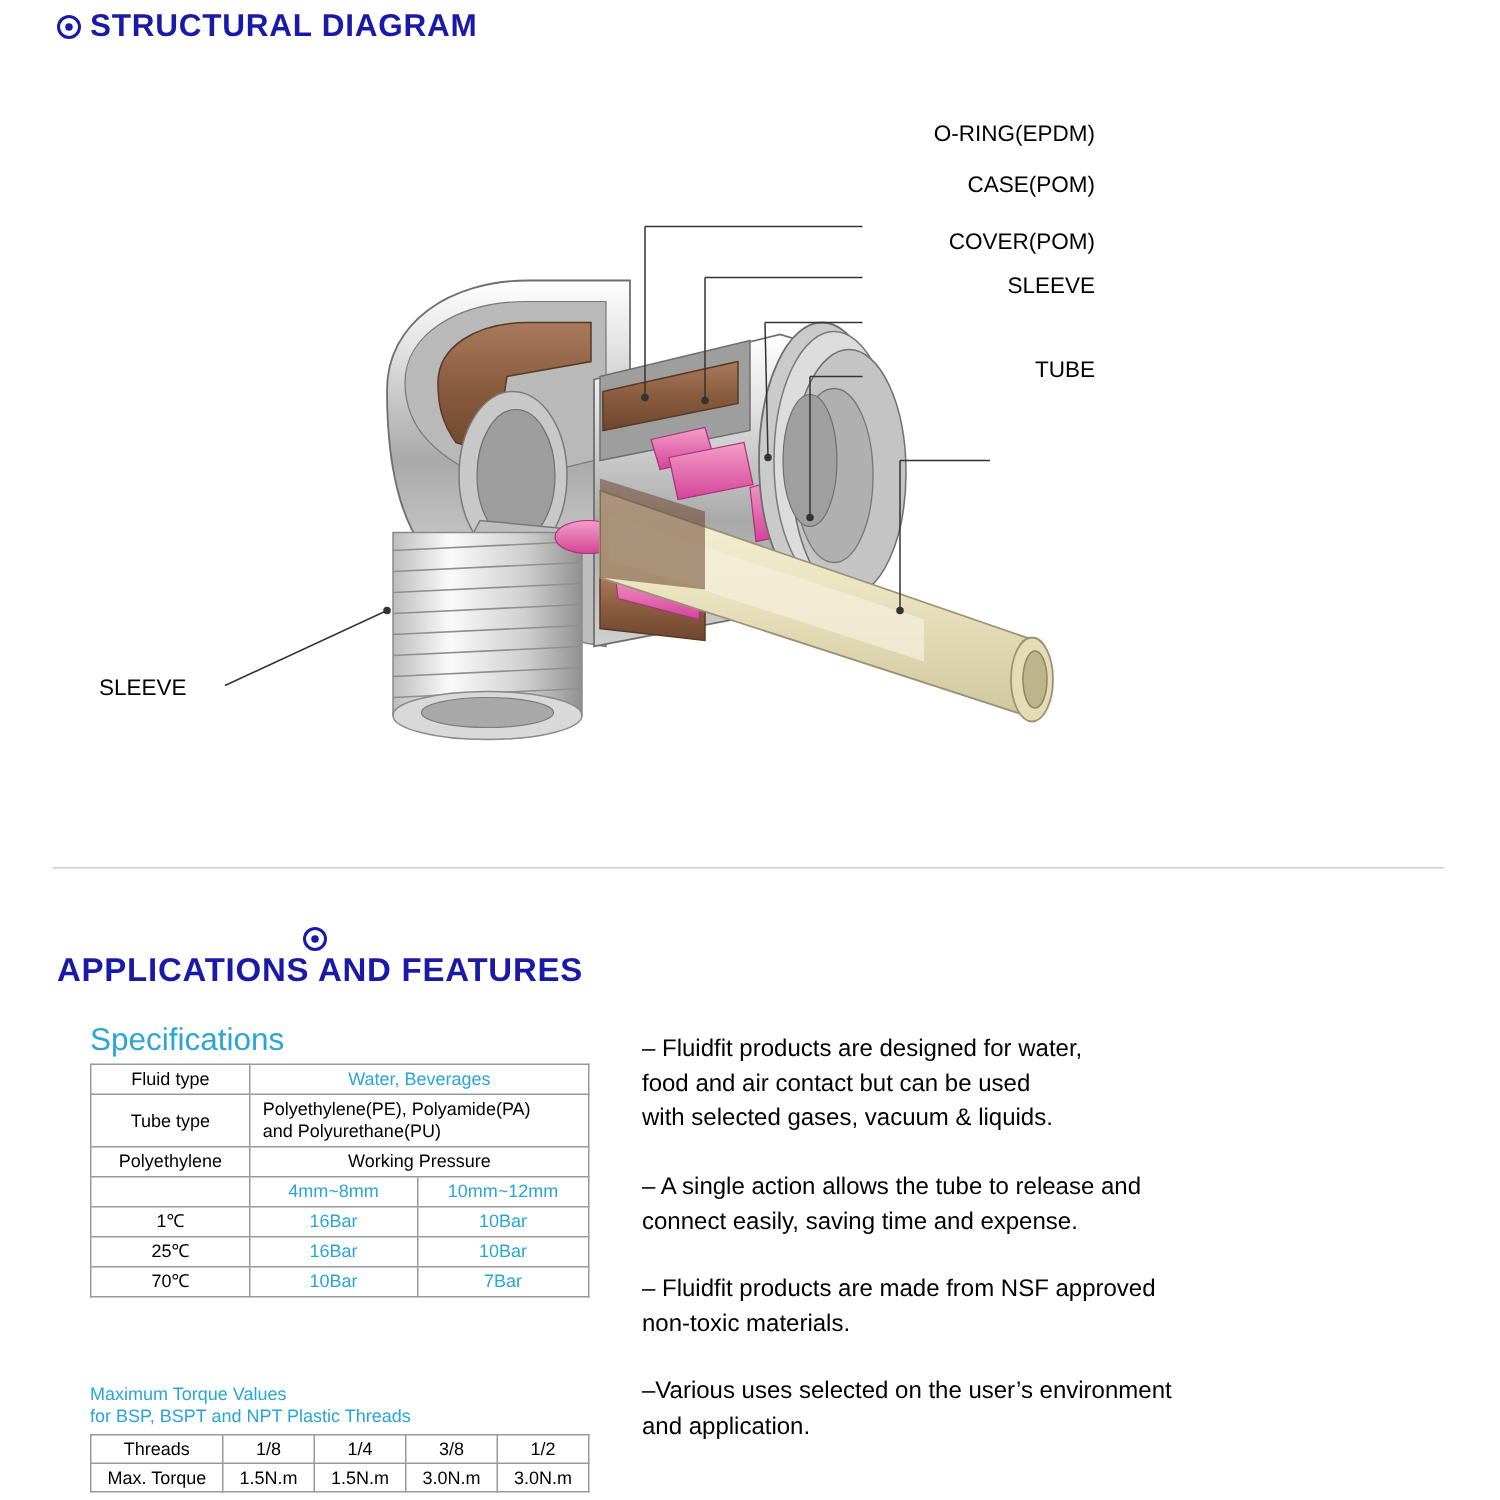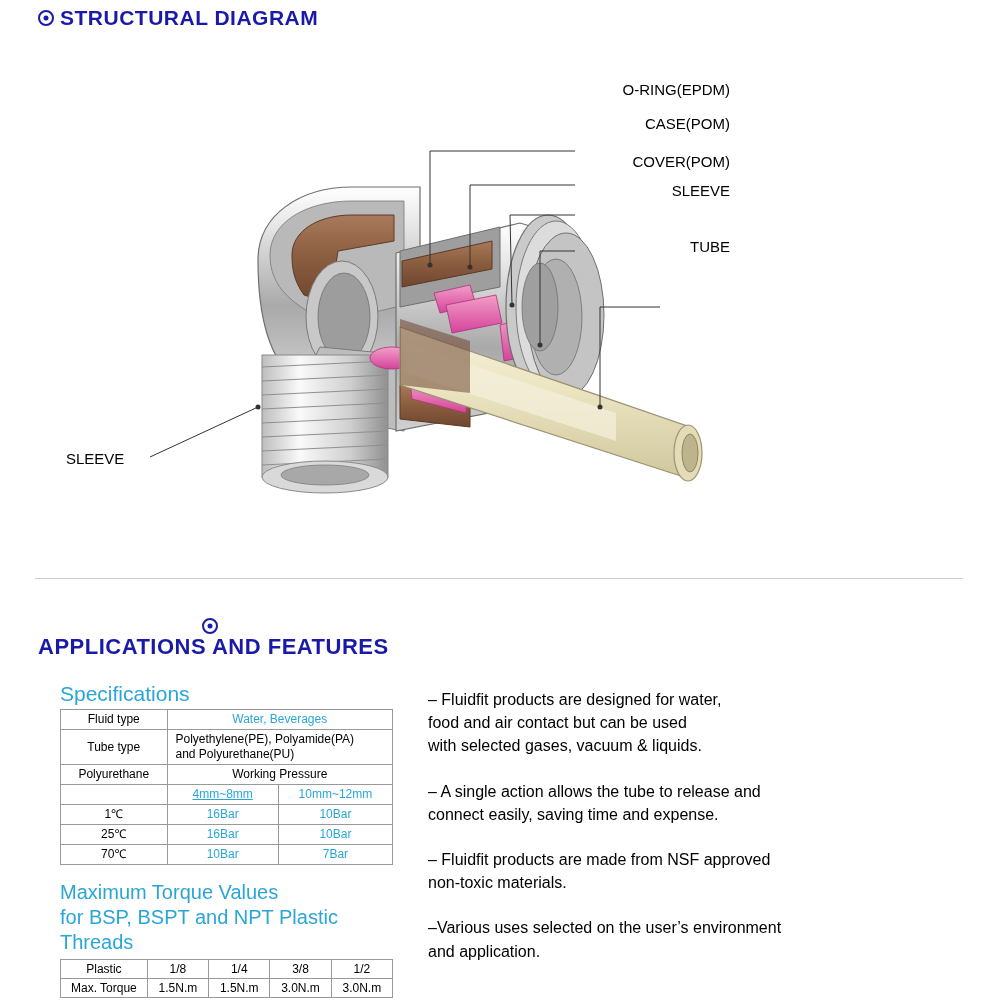--- a/index.html
+++ b/index.html
@@ -114,23 +114,24 @@
   td.cyan { color: #2aa6d6; }
 
   #torque-block {
     position: absolute;
     left: 60px;
     top: 880px;
     width: 335px;
   }
   .torque-title {
     color: #2aa6d6;
-    font-size: 20px;
+    font-size: 12px;
     line-height: 1.25;
     margin-bottom: 4px;
+    margin-top: 42px;
   }
   table.torque-table {
     border-collapse: collapse;
     width: 333px;
     font-size: 12px;
   }
   table.torque-table td {
     border: 1px solid #999;
     padding: 2px 4px;
     text-align: center;
@@ -297,26 +298,26 @@
       <tr>
         <td style="width:105px;">Fluid type</td>
         <td class="cyan" colspan="2">Water, Beverages</td>
       </tr>
       <tr>
         <td>Tube type</td>
         <td colspan="2" style="white-space:pre-line; text-align:left; padding-left:8px;">Polyethylene(PE), Polyamide(PA)
 and Polyurethane(PU)</td>
       </tr>
       <tr>
-        <td>Polyurethane</td>
+        <td>Polyethylene</td>
         <td colspan="2">Working Pressure</td>
       </tr>
       <tr>
         <td></td>
-        <td class="cyan" style="width:114px;text-decoration:underline;">4mm~8mm</td>
+        <td class="cyan" style="width:114px;">4mm~8mm</td>
         <td class="cyan" style="width:114px;">10mm~12mm</td>
       </tr>
       <tr>
         <td>1℃</td>
         <td class="cyan">16Bar</td>
         <td class="cyan">10Bar</td>
       </tr>
       <tr>
         <td>25℃</td>
         <td class="cyan">16Bar</td>
@@ -332,21 +333,21 @@
 </div>
 
 <div id="torque-block">
   <div class="torque-title">
     <div>Maximum Torque Values</div>
     <div>for BSP, BSPT and NPT Plastic Threads</div>
   </div>
   <table class="torque-table">
     <tbody>
       <tr>
-        <td style="width:95px;">Plastic</td>
+        <td style="width:95px;">Threads</td>
         <td style="width:58px;">1/8</td>
         <td style="width:58px;">1/4</td>
         <td style="width:58px;">3/8</td>
         <td style="width:58px;">1/2</td>
       </tr>
       <tr>
         <td>Max. Torque</td>
         <td>1.5N.m</td>
         <td>1.5N.m</td>
         <td>3.0N.m</td>

